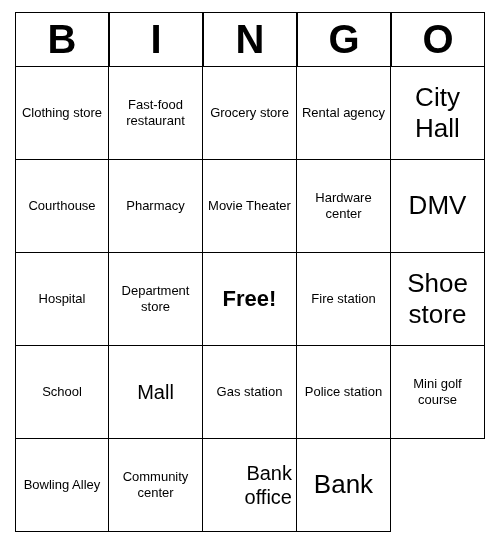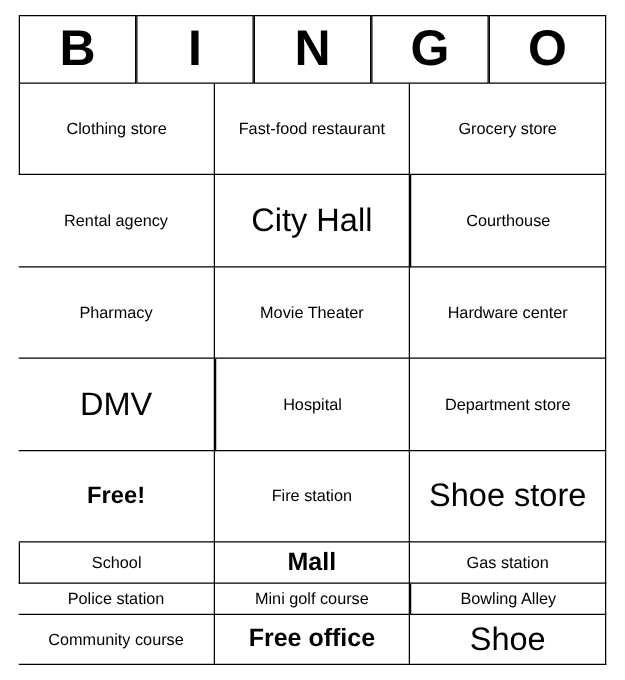--- a/index.html
+++ b/index.html
@@ -34,21 +34,21 @@
       flex: 1;
       text-align: center;
       font-size: 40px;
       font-weight: bold;
       padding: 4px 0;
       border: 1px solid #000;
     }
 
     .bingo-grid {
       display: grid;
-      grid-template-columns: repeat(3, 1fr);
+      grid-template-columns: repeat(5, 1fr);
       grid-template-rows: repeat(5, 1fr);
       flex: 1;
       border-top: none;
     }
 
     .bingo-cell {
       border: 1px solid #000;
       border-top: none;
       border-left: none;
       display: flex;
@@ -69,25 +69,26 @@
       border-left: 1px solid #000;
     }
 
     .large-text {
       font-size: 26px;
       font-weight: normal;
     }
 
     .medium-large-text {
       font-size: 20px;
-      font-weight: bold;
+      font-weight: normal;
+      text-align: right;
     }
 
     .free-cell {
-      font-size: 19px;
+      font-size: 22px;
       font-weight: bold;
     }
   </style>
 </head>
 <body>
 
 <div class="bingo-container">
   <div class="bingo-title">
   <div class="bingo-title-cell">B</div>
       <div class="bingo-title-cell">I</div>
@@ -110,17 +111,17 @@
       <div class="bingo-cell">Department store</div>
       <div class="bingo-cell free-cell">Free!</div>
       <div class="bingo-cell">Fire station</div>
       <div class="bingo-cell large-text">Shoe store</div>
       <div class="bingo-cell">School</div>
       <div class="bingo-cell medium-large-text">Mall</div>
       <div class="bingo-cell">Gas station</div>
       <div class="bingo-cell">Police station</div>
       <div class="bingo-cell">Mini golf course</div>
       <div class="bingo-cell">Bowling Alley</div>
-      <div class="bingo-cell">Community course</div>
-      <div class="bingo-cell medium-large-text">Free office</div>
-      <div class="bingo-cell large-text">Shoe</div>
+      <div class="bingo-cell">Community center</div>
+      <div class="bingo-cell medium-large-text">Bank office</div>
+      <div class="bingo-cell large-text">Bank</div>
     </div>
 </div>
 
 </body></html>

